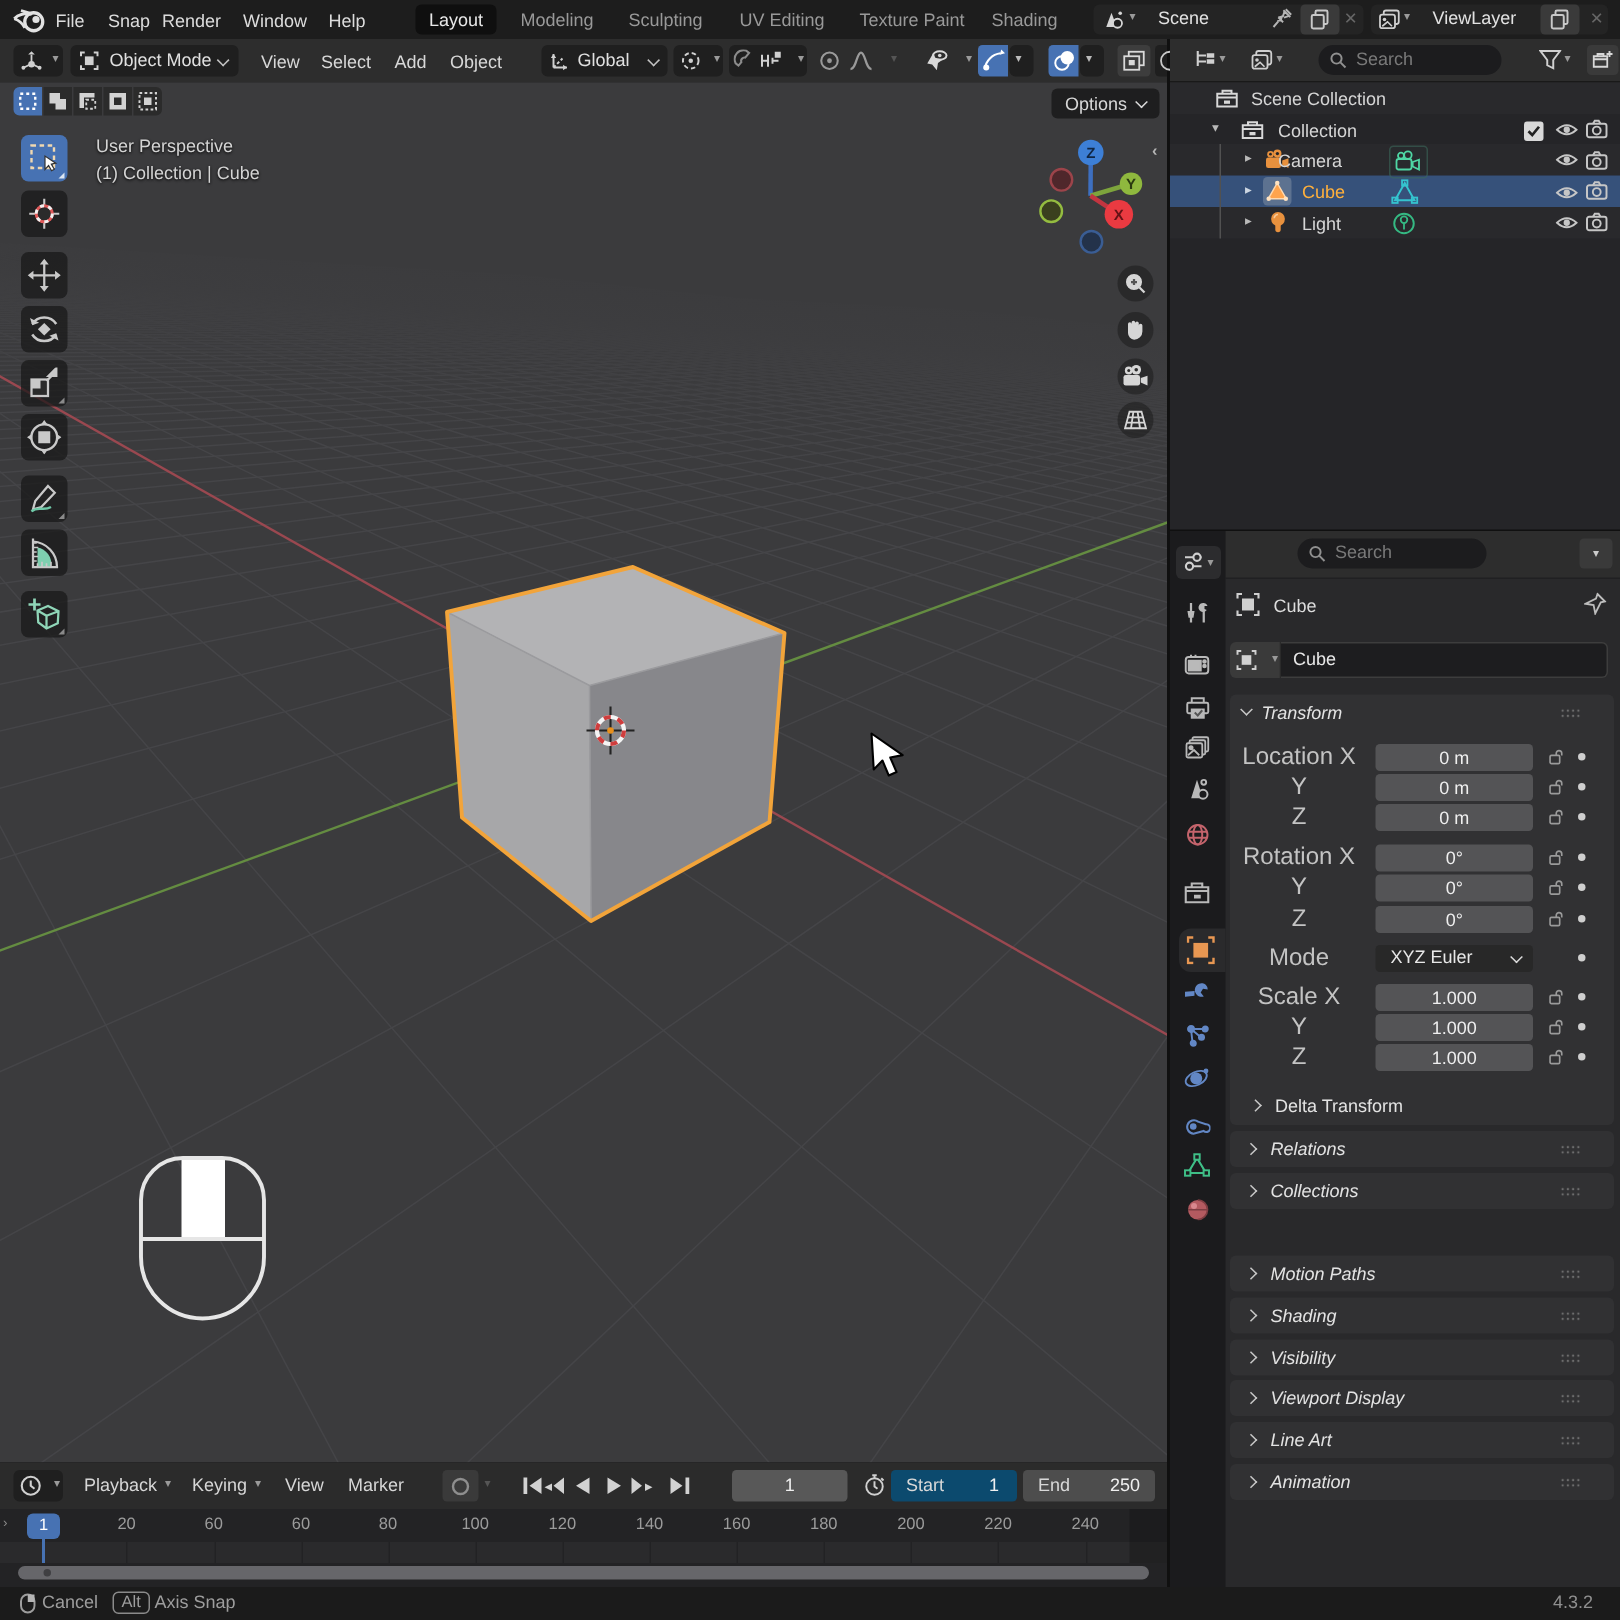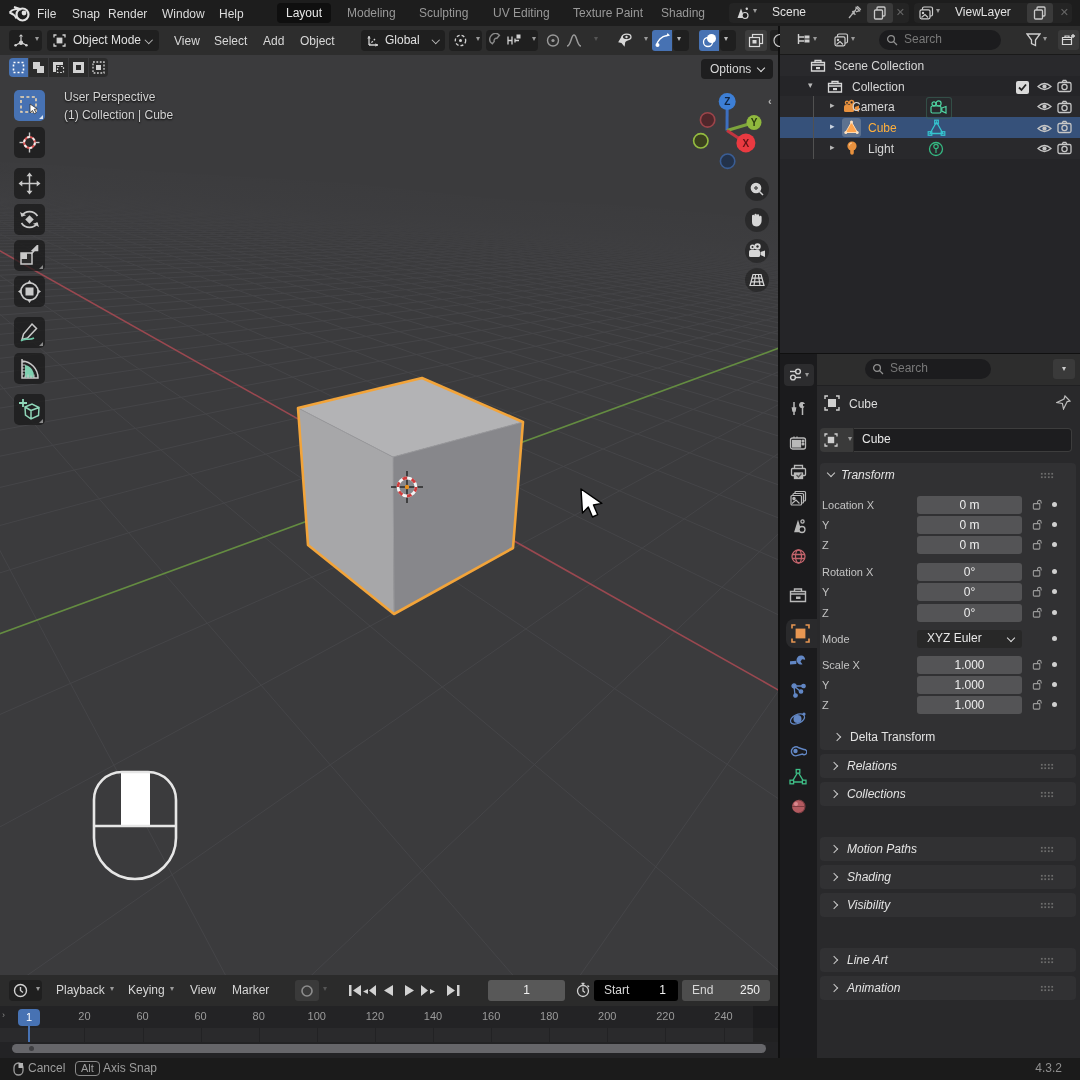--- a/index.html
+++ b/index.html
@@ -29,21 +29,21 @@
   #props{left:780px;top:354px;width:300px;height:704px;background:#29292b;}
   #ptabs{left:0;top:0;width:37px;height:704px;background:#1b1b1d;}
   #phdr{left:37px;top:0;width:263px;height:31px;background:#2d2d2d;border-bottom:1px solid #202022;}
   .panel{position:absolute;left:40px;width:256px;background:#313133;border-radius:4px;color:#e3e3e3;font-size:12px;}
   .phead{height:24px;line-height:24px;font-style:italic;}
   .caret-r{display:inline-block;width:5px;height:5px;border-right:1.7px solid #c9c9c9;border-bottom:1.7px solid #c9c9c9;transform:rotate(-45deg);margin:0 10px 1px 11px;}
   .caret-d{display:inline-block;width:5px;height:5px;border-right:1.7px solid #c9c9c9;border-bottom:1.7px solid #c9c9c9;transform:rotate(45deg);margin:0 7px 3px 8px;}
   .dots{position:absolute;right:22px;top:9px;width:14px;height:7px;
     background-image:radial-gradient(#6d6d6d 34%, transparent 38%);background-size:3.5px 3.5px;}
   .field{position:absolute;left:97px;width:105px;height:18px;background:#545456;border-radius:3px;color:#efefef;font-size:12px;text-align:center;line-height:18px;}
-  .rowlab{position:absolute;width:88px;text-align:left;color:#c3c3c3;font-size:11px;line-height:18px;}
+  .rowlab{position:absolute;width:88px;text-align:center;color:#c3c3c3;font-size:16px;line-height:18px;}
   .lock{position:absolute;left:212px;width:11px;height:11px;}
   .adot{position:absolute;left:232px;width:5px;height:5px;border-radius:3px;background:#cfcfcf;}
   
   #timeline{left:0;top:975px;width:778px;height:83px;background:#232325;}
   #tlhdr{left:0;top:0;width:778px;height:31px;background:#2b2b2b;border-bottom:1px solid #1a1a1a;color:#d6d6d6;font-size:12px;}
   #ruler{left:0;top:31px;width:778px;height:22px;background:#232325;color:#9b9b9b;font-size:11px;}
   .fnum{position:absolute;top:4px;transform:translateX(-50%);}
   #track{left:0;top:53px;width:778px;height:14px;background:#2a2a2c;}
   
   #status{left:0;top:1058px;width:1080px;height:22px;background:#1b1b1b;color:#9d9d9d;font-size:12px;}
@@ -1020,20 +1020,21 @@
         <span style="position:absolute;right:8px;top:5px;width:5px;height:5px;border-right:1.6px solid #ddd;border-bottom:1.6px solid #ddd;transform:rotate(45deg)"></span>
       </div>
       <span class="adot" style="top:173px"></span>
       <div style="position:absolute;left:14px;top:267px"><span class="caret-r" style="margin-left:0"></span>Delta Transform</div>
     </div>
     <div class="panel phead" style="top:400px"><span class="caret-r"></span>Relations<span class="dots"></span></div>
     <div class="panel phead" style="top:428px"><span class="caret-r"></span>Collections<span class="dots"></span></div>
     <div class="panel phead" style="top:483px"><span class="caret-r"></span>Motion Paths<span class="dots"></span></div>
     <div class="panel phead" style="top:511px"><span class="caret-r"></span>Shading<span class="dots"></span></div>
     <div class="panel phead" style="top:539px"><span class="caret-r"></span>Visibility<span class="dots"></span></div>
+    <div class="panel phead" style="top:566px"><span class="caret-r"></span>Viewport Display<span class="dots"></span></div>
     <div class="panel phead" style="top:594px"><span class="caret-r"></span>Line Art<span class="dots"></span></div>
     <div class="panel phead" style="top:622px"><span class="caret-r"></span>Animation<span class="dots"></span></div>
   </div>
 
   <div class="abs" id="timeline">
     <div class="abs" id="tlhdr">
       <div class="hdrbox" style="left:9px;width:33px;top:5px">
         <svg class="ic" style="left:4px;top:3px" width="15" height="15" viewBox="0 0 15 15">
           <circle cx="7.5" cy="7.5" r="6" fill="none" stroke="#d0d0d0" stroke-width="1.4"></circle>
           <path d="M7.5,4 V7.5 L10,9.5" fill="none" stroke="#d0d0d0" stroke-width="1.4"></path>
@@ -1060,21 +1061,21 @@
           <path d="M58,2 v11 l9,-5.5 z"></path>
           <path d="M74,2 v11 l7,-5.5 z M83,6 l5,2.5 -5,2.5 z"></path>
           <path d="M100,2 v11 l8,-5.5 z M110,2 v11 h2.5 v-11 z"></path>
         </g>
       </svg>
       <div style="position:absolute;left:488px;top:5px;width:77px;height:21px;background:#585858;border-radius:3px;text-align:center;line-height:21px;color:#f0f0f0">1</div>
       <svg class="ic" style="left:575px;top:7px" width="16" height="16" viewBox="0 0 16 16">
         <circle cx="8" cy="9" r="5.5" fill="none" stroke="#d0d0d0" stroke-width="1.3"></circle>
         <path d="M8,5.5 V9 L10,10.5 M6.5,1.5 h3 M8,1.5 V3.5 M12.5,3.5 l1.5,1.5" fill="none" stroke="#d0d0d0" stroke-width="1.3"></path>
       </svg>
-      <div style="position:absolute;left:594px;top:5px;width:84px;height:21px;background:#000000;border-radius:3px;line-height:21px">
+      <div style="position:absolute;left:594px;top:5px;width:84px;height:21px;background:#0c4a6e;border-radius:3px;line-height:21px">
         <span style="position:absolute;left:10px;color:#d8d8d8">Start</span>
           <span style="position:absolute;right:12px;color:#f0f0f0">1</span>
       </div>
       <div style="position:absolute;left:682px;top:5px;width:88px;height:21px;background:#4d4d4d;border-radius:3px;line-height:21px">
         <span style="position:absolute;left:10px;color:#d8d8d8">End</span>
           <span style="position:absolute;right:10px;color:#f0f0f0">250</span>
       </div>
     </div>
     <div class="abs" id="ruler">
       <span class="fnum" style="left:84.4px">20</span>

